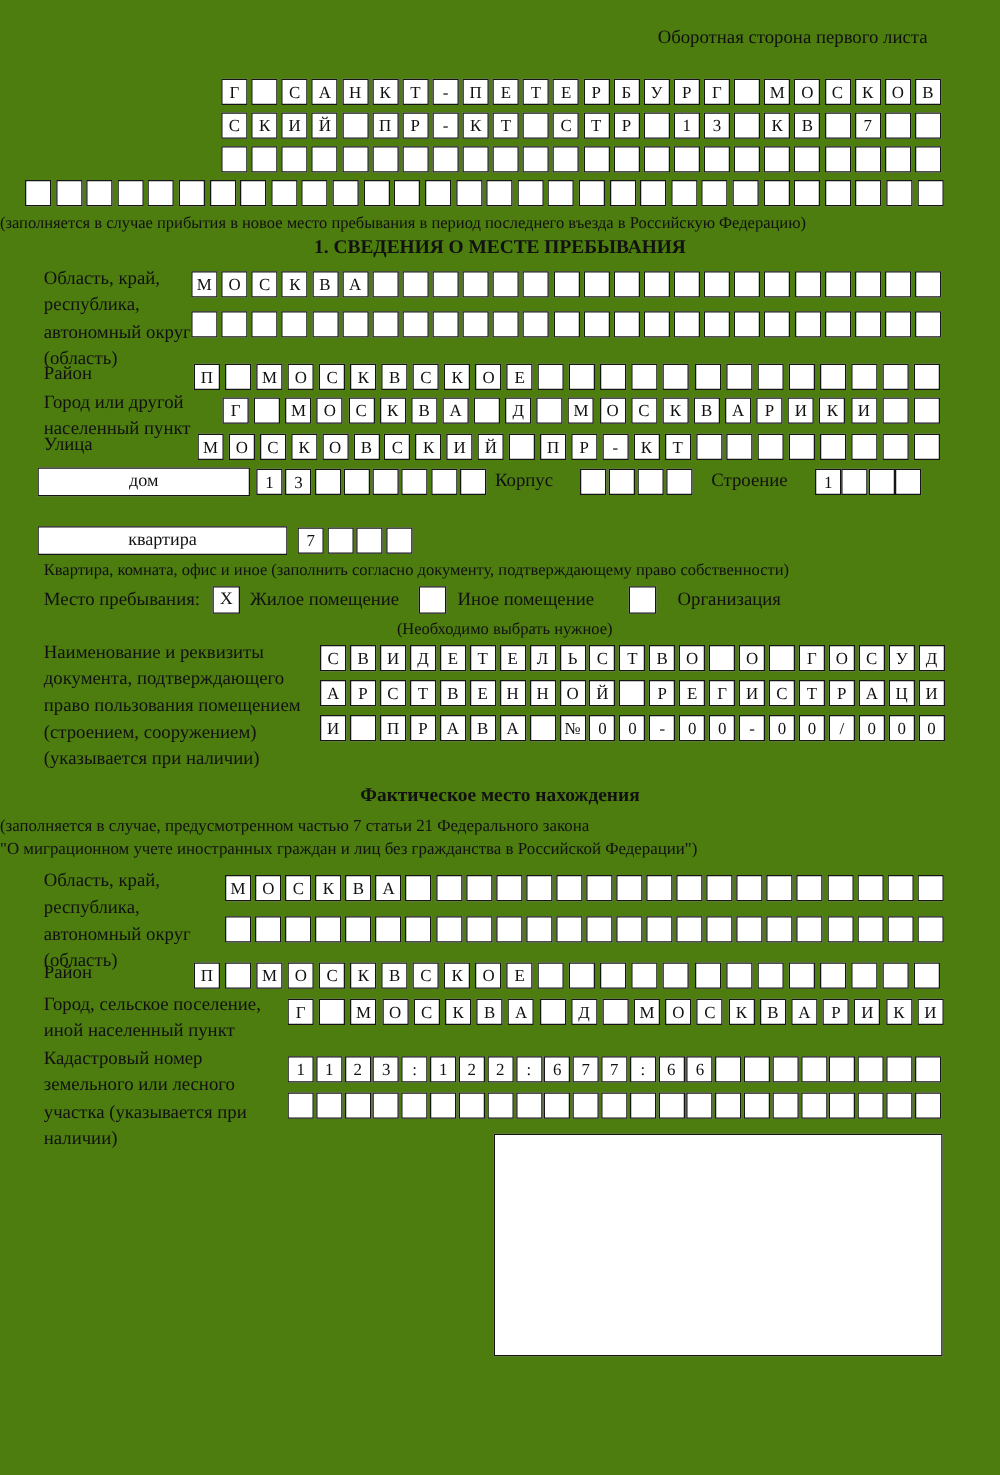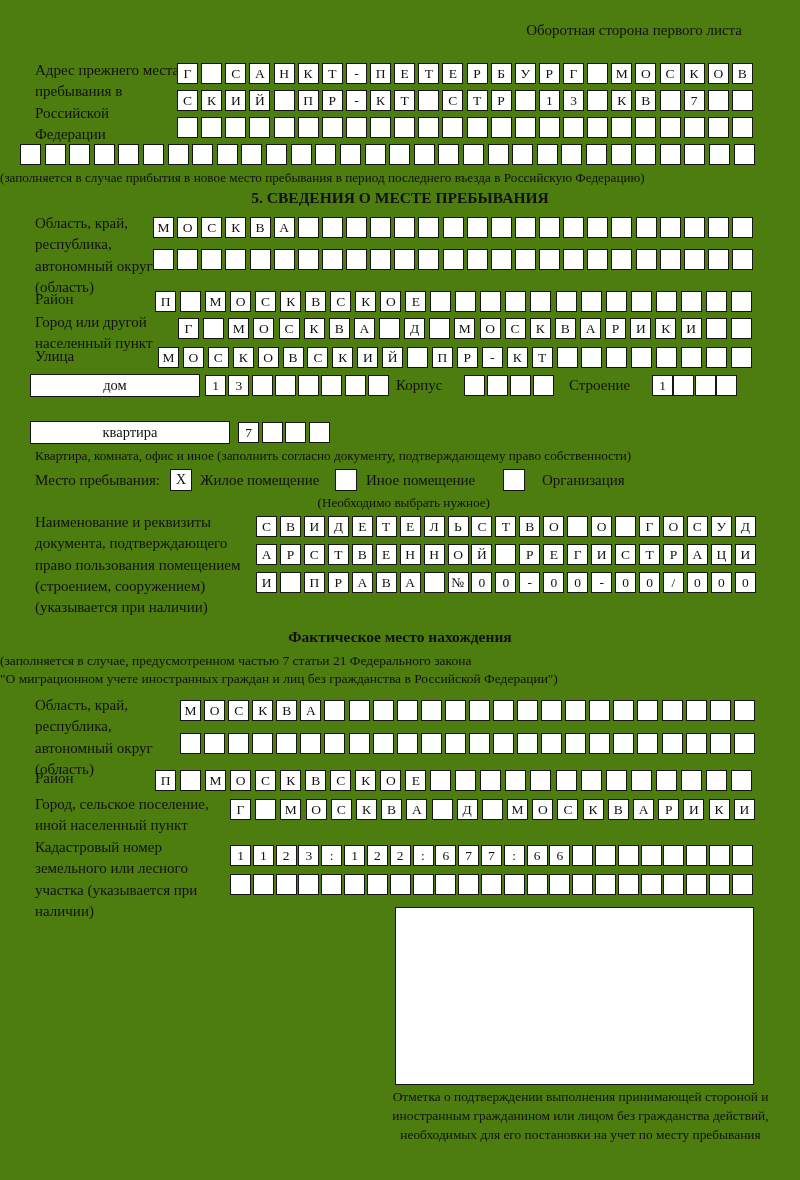--- a/index.html
+++ b/index.html
@@ -21,21 +21,20 @@
   .markcap{position:absolute;font-size:13.4px;text-align:center;line-height:1.42}
   .hdr{position:absolute;font-size:15px}
 </style>
 </head>
 <body>
 
 <div class="page">
 
   <div class="hdr" style="top:22px;right:58px">Оборотная сторона первого листа</div>
 
-  <div class="lbl" style="left:35px;top:60px;width:145px">Адрес прежнего места пребывания в Российской Федерации</div>
   <div class="row" style="left:177px;top:63px;width:576px">
       <span class="cb">Г</span>
       <span class="cb"></span>
       <span class="cb">С</span>
       <span class="cb">А</span>
       <span class="cb">Н</span>
       <span class="cb">К</span>
       <span class="cb">Т</span>
       <span class="cb">-</span>
       <span class="cb">П</span>
@@ -134,21 +133,21 @@
       <span class="cb"></span>
       <span class="cb"></span>
       <span class="cb"></span>
       <span class="cb"></span>
       <span class="cb"></span>
       <span class="cb"></span>
       <span class="cb"></span>
     </div>
   <div class="cap ctr" style="top:170px">(заполняется в случае прибытия в новое место пребывания в период последнего въезда в Российскую Федерацию)</div>
 
-  <div class="ttl" style="top:189px">5. СВЕДЕНИЯ О МЕСТЕ ПРЕБЫВАНИЯ</div>
+  <div class="ttl" style="top:189px">1. СВЕДЕНИЯ О МЕСТЕ ПРЕБЫВАНИЯ</div>
 
   <div class="lbl" style="left:35px;top:213px;width:122px">Область, край, республика, автономный округ (область)</div>
   <div class="row" style="left:153px;top:217px;width:600px">
       <span class="cb">М</span>
       <span class="cb">О</span>
       <span class="cb">С</span>
       <span class="cb">К</span>
       <span class="cb">В</span>
       <span class="cb">А</span>
       <span class="cb"></span>
@@ -554,15 +553,14 @@
       <span class="cb"></span>
       <span class="cb"></span>
       <span class="cb"></span>
       <span class="cb"></span>
       <span class="cb"></span>
       <span class="cb"></span>
       <span class="cb"></span>
     </div>
 
   <div class="markbox" style="left:395px;top:907px;width:357px;height:176px"></div>
-  <div class="markcap" style="left:383px;top:1087px;width:395px">Отметка о подтверждении выполнения принимающей стороной и иностранным гражданином или лицом без гражданства действий, необходимых для его постановки на учет по месту пребывания</div>
 
 </div>
 
 </body></html>

